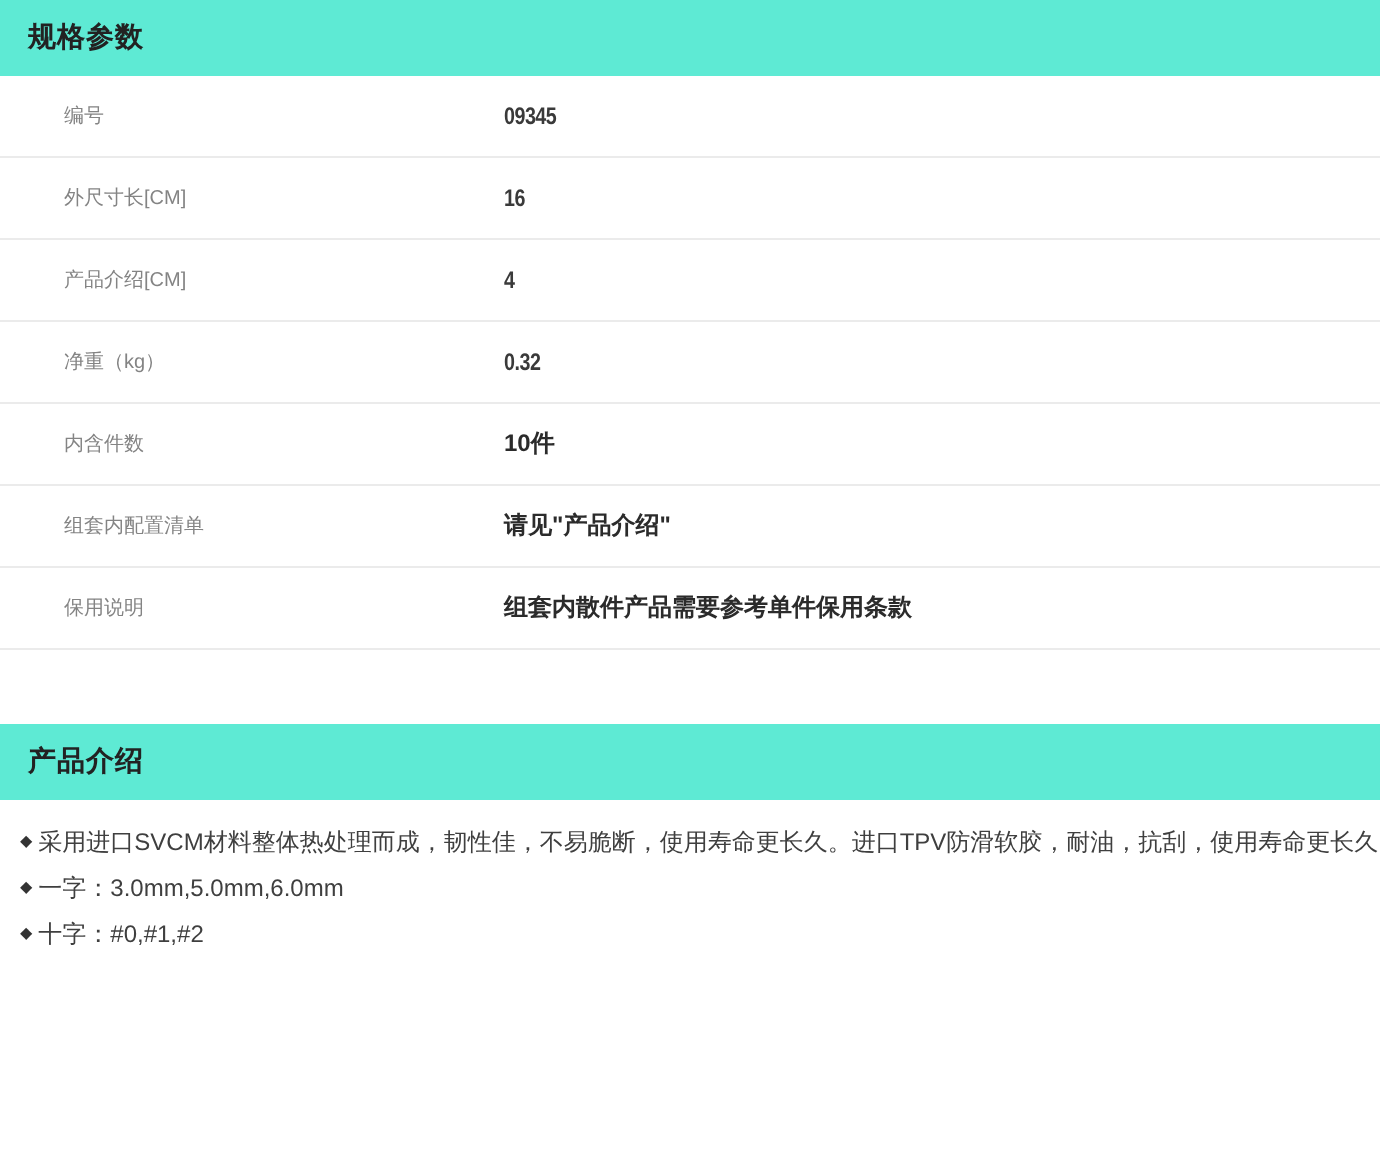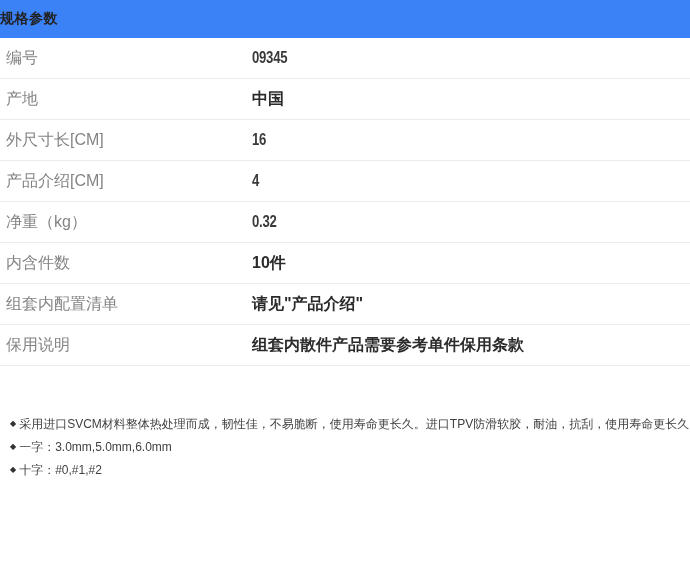--- a/index.html
+++ b/index.html
@@ -6,44 +6,45 @@
   .page{
     position:relative;
     width:690px;height:584px;
     background:#ffffff;
     font-family:"Liberation Sans","DejaVu Sans",sans-serif;
     color:#333;
     overflow:hidden;
   }
   .section-band{
     height:38px;
-    background:#3b82f6;
+    background:#5eead4;
     display:flex;align-items:center;
+    padding-left:14px;
     box-sizing:border-box;
   }
   .section-band .band-title{
     font-size:14px;font-weight:700;color:#222;
     letter-spacing:0.5px;
   }
   .spec-table{width:690px;}
   .spec-row{
     position:relative;
     height:41px;
     border-bottom:1px solid #ebebeb;
     box-sizing:border-box;
   }
   .spec-label{
-    position:absolute;left:6px;top:50%;
+    position:absolute;left:32px;top:50%;
     transform:translateY(-50%);
-    font-size:16px;color:#848484;
+    font-size:10px;color:#848484;
   }
   .spec-value{
     position:absolute;left:240px;top:50%;
     transform:translateY(-50%);
-    font-size:16px;color:#3a3a3a;padding-left:12px;
+    font-size:12px;color:#3a3a3a;padding-left:12px;
   }
   .spec-value.val-num{
     font-weight:700;
     letter-spacing:-0.3px;
   }
   .spec-value.val-num .inner{
     display:inline-block;
     transform:scaleX(0.82);
     transform-origin:left center;
   }
@@ -75,24 +76,20 @@
   <div class="section-band">
     <span class="band-title">规格参数</span>
   </div>
 
   <div class="spec-table">
     <div class="spec-row">
       <span class="spec-label">编号</span>
       <span class="spec-value val-num"><span class="inner">09345</span></span>
     </div>
     <div class="spec-row">
-      <span class="spec-label">产地</span>
-      <span class="spec-value val-strong">中国</span>
-    </div>
-    <div class="spec-row">
       <span class="spec-label">外尺寸长[CM]</span>
       <span class="spec-value val-num"><span class="inner">16</span></span>
     </div>
     <div class="spec-row">
       <span class="spec-label">产品介绍[CM]</span>
       <span class="spec-value val-num"><span class="inner">4</span></span>
     </div>
     <div class="spec-row">
       <span class="spec-label">净重（kg）</span>
       <span class="spec-value val-num"><span class="inner">0.32</span></span>
@@ -106,20 +103,23 @@
       <span class="spec-value val-strong">请见"产品介绍"</span>
     </div>
     <div class="spec-row">
       <span class="spec-label">保用说明</span>
       <span class="spec-value val-strong">组套内散件产品需要参考单件保用条款</span>
     </div>
   </div>
 
   <div class="gap"></div>
 
+  <div class="section-band">
+    <span class="band-title">产品介绍</span>
+  </div>
 
   <div class="intro-body">
     <div class="intro-line">
       <span class="bullet-icon">◆</span>
       <span class="intro-text">采用进口SVCM材料整体热处理而成，韧性佳，不易脆断，使用寿命更长久。进口TPV防滑软胶，耐油，抗刮，使用寿命更长久</span>
     </div>
     <div class="intro-line">
       <span class="bullet-icon">◆</span>
       <span class="intro-text">一字：3.0mm,5.0mm,6.0mm</span>
     </div>

